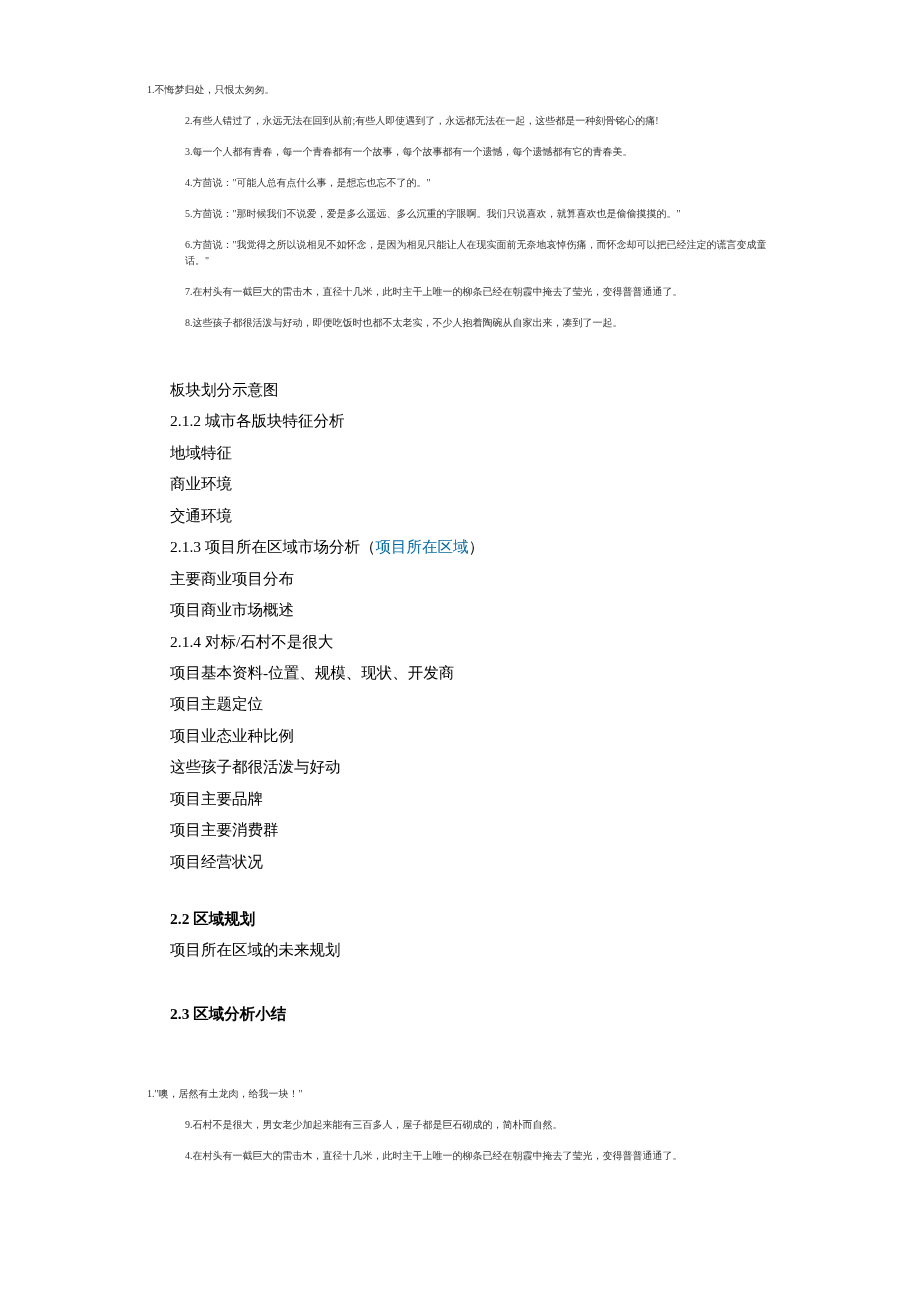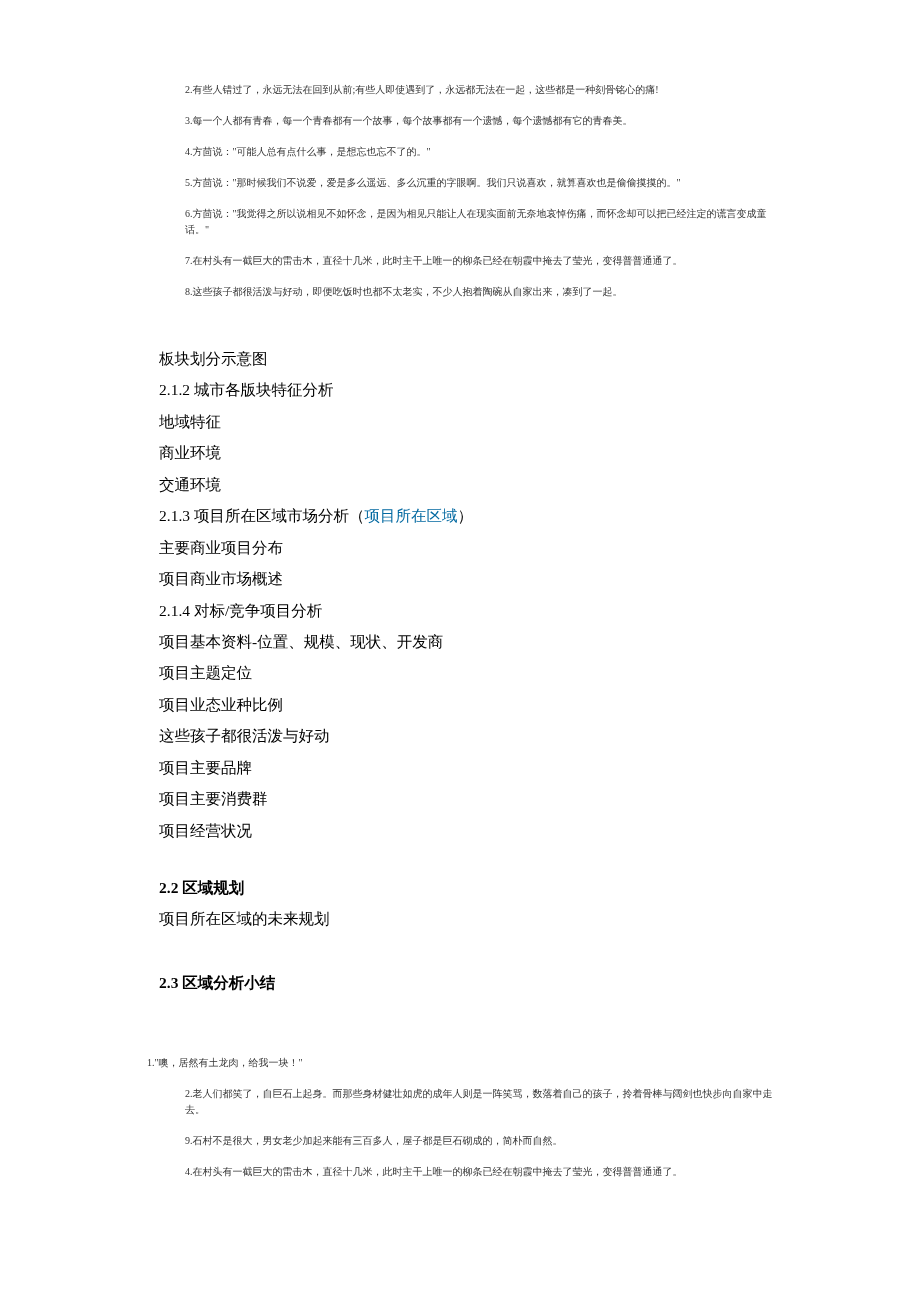--- a/index.html
+++ b/index.html
@@ -31,21 +31,21 @@
   }
   .main-content {
     font-family: "SimSun", "宋体", serif;
     font-size: 15.5px;
     line-height: 1.9;
   }
   .h-indent2 { margin-left: 31px; }
   .h-level1 { margin-left: -30px; }
   .bold { font-weight: bold; }
   .blue-link { color: #0369a1; }
-  .row { margin: 0 0 2px 4px; }
+  .row { margin: 0 0 2px 15px; }
   .sec-gap { margin-top: 28px; }
   .sec-gap2 { margin-top: 34px; }
   .footer-block {
     margin-top: 58px;
     font-size: 10px;
     color: #333;
     line-height: 1.6;
   }
   .footer-block .line {
     margin: 0 0 15px 0;
@@ -56,20 +56,21 @@
   .footer-block .line.indent {
     margin-left: 30px;
   }
 </style>
 </head>
 <body>
 
 <div class="page">
 
   <div class="small-block">
+    <p class="line first">1.不悔梦归处，只恨太匆匆。</p>
     <p class="line indent">2.有些人错过了，永远无法在回到从前;有些人即使遇到了，永远都无法在一起，这些都是一种刻骨铭心的痛!</p>
     <p class="line indent">3.每一个人都有青春，每一个青春都有一个故事，每个故事都有一个遗憾，每个遗憾都有它的青春美。</p>
     <p class="line indent">4.方茴说："可能人总有点什么事，是想忘也忘不了的。"</p>
     <p class="line indent">5.方茴说："那时候我们不说爱，爱是多么遥远、多么沉重的字眼啊。我们只说喜欢，就算喜欢也是偷偷摸摸的。"</p>
     <p class="line indent">6.方茴说："我觉得之所以说相见不如怀念，是因为相见只能让人在现实面前无奈地哀悼伤痛，而怀念却可以把已经注定的谎言变成童话。"</p>
     <p class="line indent">7.在村头有一截巨大的雷击木，直径十几米，此时主干上唯一的柳条已经在朝霞中掩去了莹光，变得普普通通了。</p>
     <p class="line indent">8.这些孩子都很活泼与好动，即便吃饭时也都不太老实，不少人抱着陶碗从自家出来，凑到了一起。</p>
   </div>
 
   <div class="main-content">
@@ -79,36 +80,35 @@
     <div class="row h-indent2">地域特征</div>
     <div class="row h-indent2">商业环境</div>
     <div class="row h-indent2">交通环境</div>
 
     <div class="row h-level1">
       <span>2.1.3 项目所在区域市场分析（</span><span class="blue-link">项目所在区域</span><span>）</span>
     </div>
     <div class="row h-indent2">主要商业项目分布</div>
     <div class="row h-indent2">项目商业市场概述</div>
 
-    <div class="row h-level1">2.1.4 对标/竞争项目分析</div>
+    <div class="row h-level1">2.1.4 对标/石村不是很大</div>
     <div class="row h-indent2">项目基本资料-位置、规模、现状、开发商</div>
     <div class="row h-indent2">项目主题定位</div>
     <div class="row h-indent2">项目业态业种比例</div>
     <div class="row h-indent2">这些孩子都很活泼与好动</div>
     <div class="row h-indent2">项目主要品牌</div>
     <div class="row h-indent2">项目主要消费群</div>
     <div class="row h-indent2">项目经营状况</div>
 
     <div class="row h-level1 bold sec-gap">2.2 区域规划</div>
     <div class="row h-indent2">项目所在区域的未来规划</div>
 
     <div class="row h-level1 bold sec-gap2">2.3 区域分析小结</div>
   </div>
 
   <div class="footer-block">
     <p class="line first">1."噢，居然有土龙肉，给我一块！"</p>
-    <p class="line indent">2.老人们都笑了，自巨石上起身。而那些身材健壮如虎的成年人则是一阵笑骂，数落着自己的孩子，拎着骨棒与阔剑也快步向自家中走去。</p>
     <p class="line indent">9.石村不是很大，男女老少加起来能有三百多人，屋子都是巨石砌成的，简朴而自然。</p>
     <p class="line indent">4.在村头有一截巨大的雷击木，直径十几米，此时主干上唯一的柳条已经在朝霞中掩去了莹光，变得普普通通了。</p>
 
   </div>
 
 </div>
 
 </body></html>

